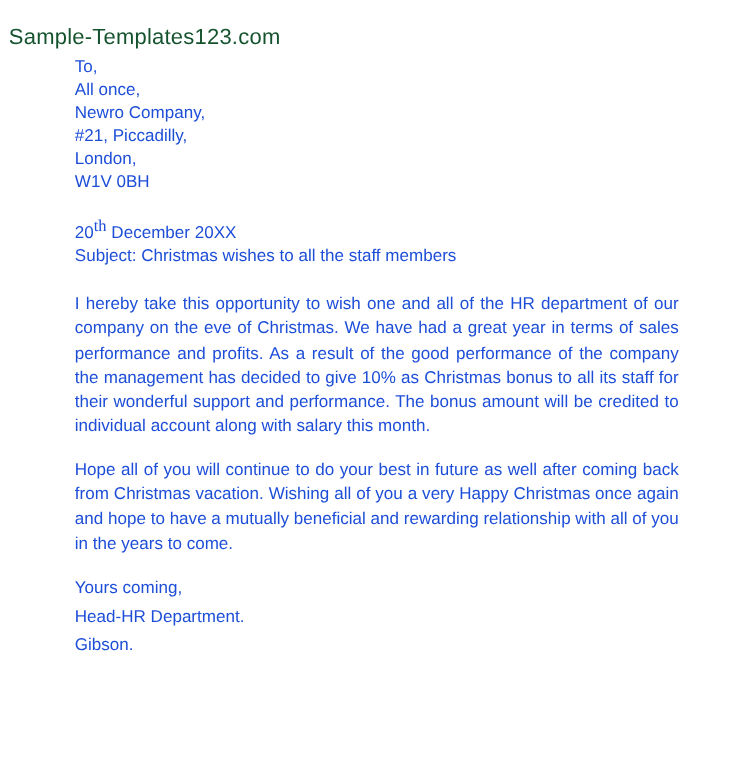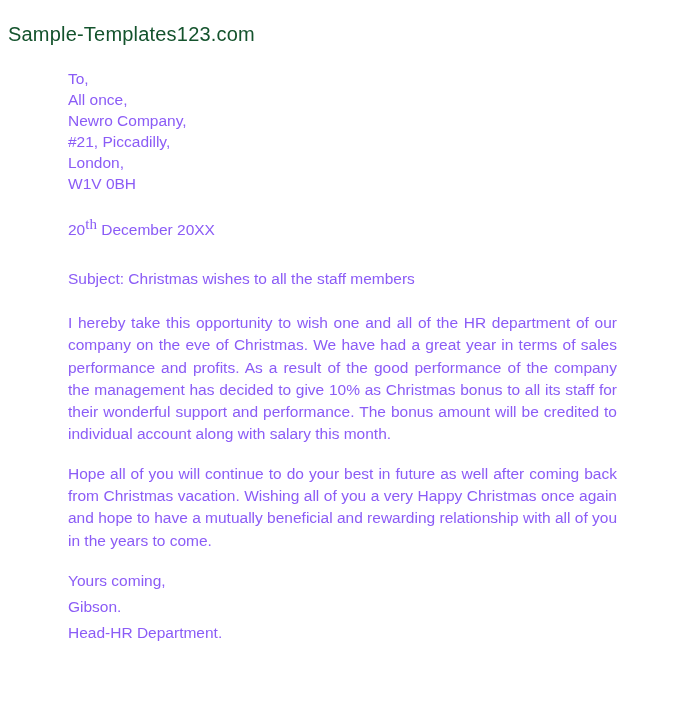--- a/index.html
+++ b/index.html
@@ -21,40 +21,39 @@
     top: 7px;
     left: 8px;
     font-size: 20px;
     letter-spacing: 0.2px;
     color: #14532d;
     margin-top: 16px;
   }
   .letter {
     position: absolute;
     left: 68px;
-    top: 68px;
+    top: 50px;
     width: 549px;
     font-size: 15.5px;
-    color: #8b5cf6;
+    color: #1d4ed8;
   }
   .address {
     line-height: 21px;
   }
   .date-line {
     margin-top: 25px;
     line-height: 21px;
   }
   .date-line sup {
     font-size: 15px;
     vertical-align: super;
     line-height: 0;
     font-family: Liberation Serif, serif;
   }
   .subject-line {
-    margin-top: 28px;
     line-height: 21px;
   }
   .salutation {
     margin-top: 22px;
     line-height: 21px;
   }
   p.para {
     margin: 23px 0 0 0;
     line-height: 22.3px;
     text-align: justify;
@@ -95,18 +94,18 @@
 
     <div class="subject-line">Subject: Christmas wishes to all the staff members</div>
 
 
     <p class="para">I hereby take this opportunity to wish one and all of the HR department of our company on the eve of Christmas. We have had a great year in terms of sales performance and profits. As a result of the good performance of the company the management has decided to give 10% as Christmas bonus to all its staff for their wonderful support and performance. The bonus amount will be credited to individual account along with salary this month.</p>
 
     <p class="para second">Hope all of you will continue to do your best in future as well after coming back from Christmas vacation. Wishing all of you a very Happy Christmas once again and hope to have a mutually beneficial and rewarding relationship with all of you in the years to come.</p>
 
     <div class="closing">Yours coming,</div>
 
+    <div class="sig-line">Head-HR Department.</div>
+
     <div class="sig-line">Gibson.</div>
-
-    <div class="sig-line">Head-HR Department.</div>
 
   </div>
 </div>
 
 </body></html>

